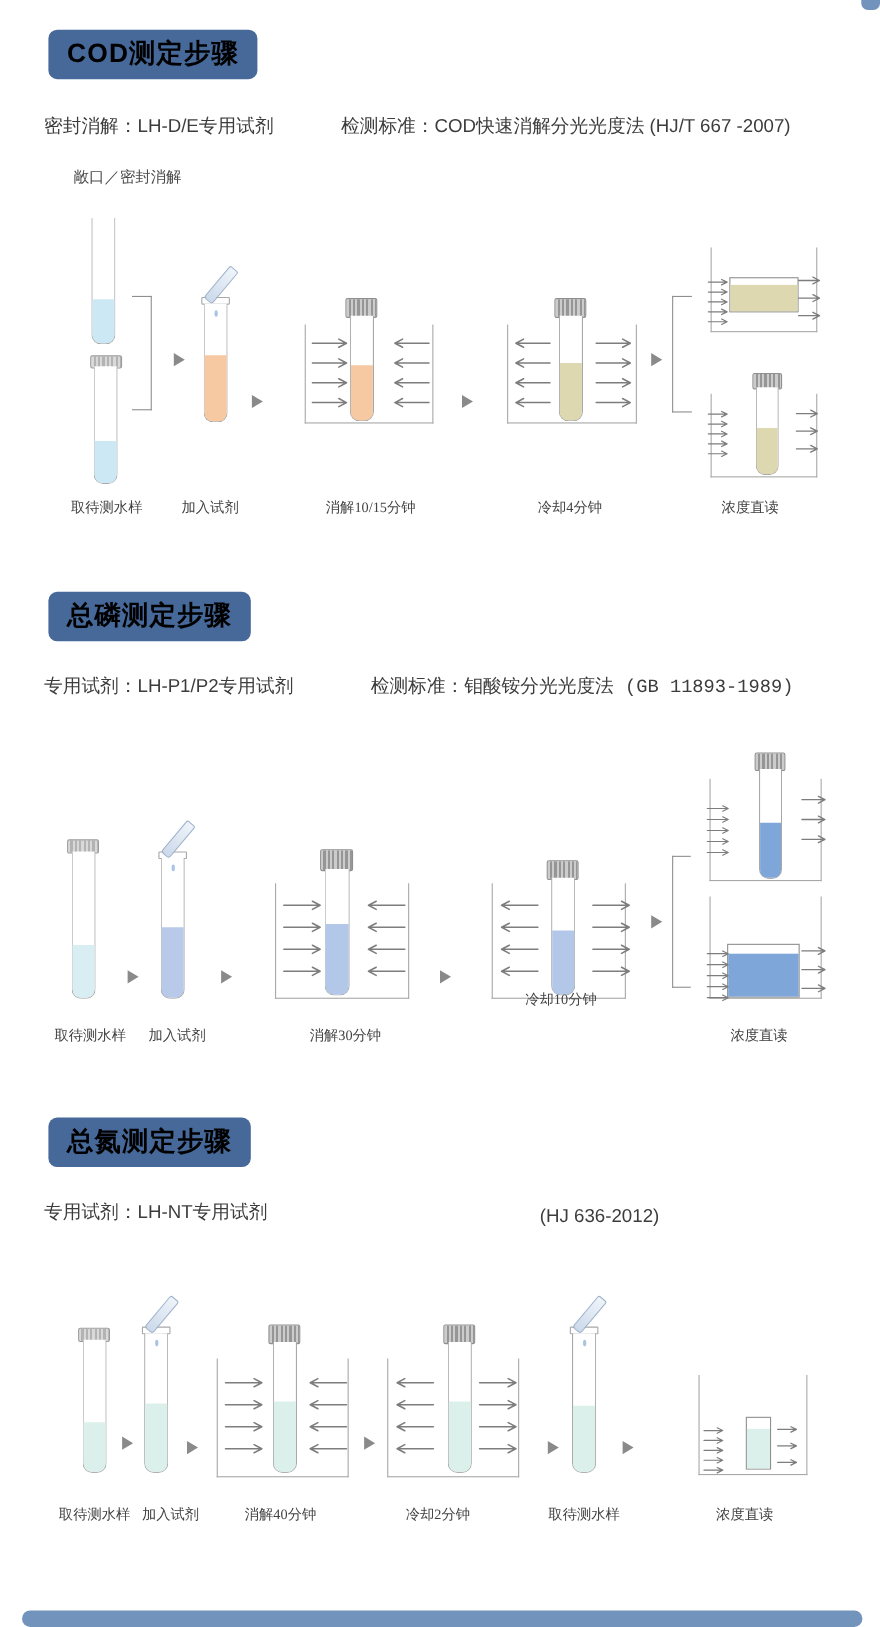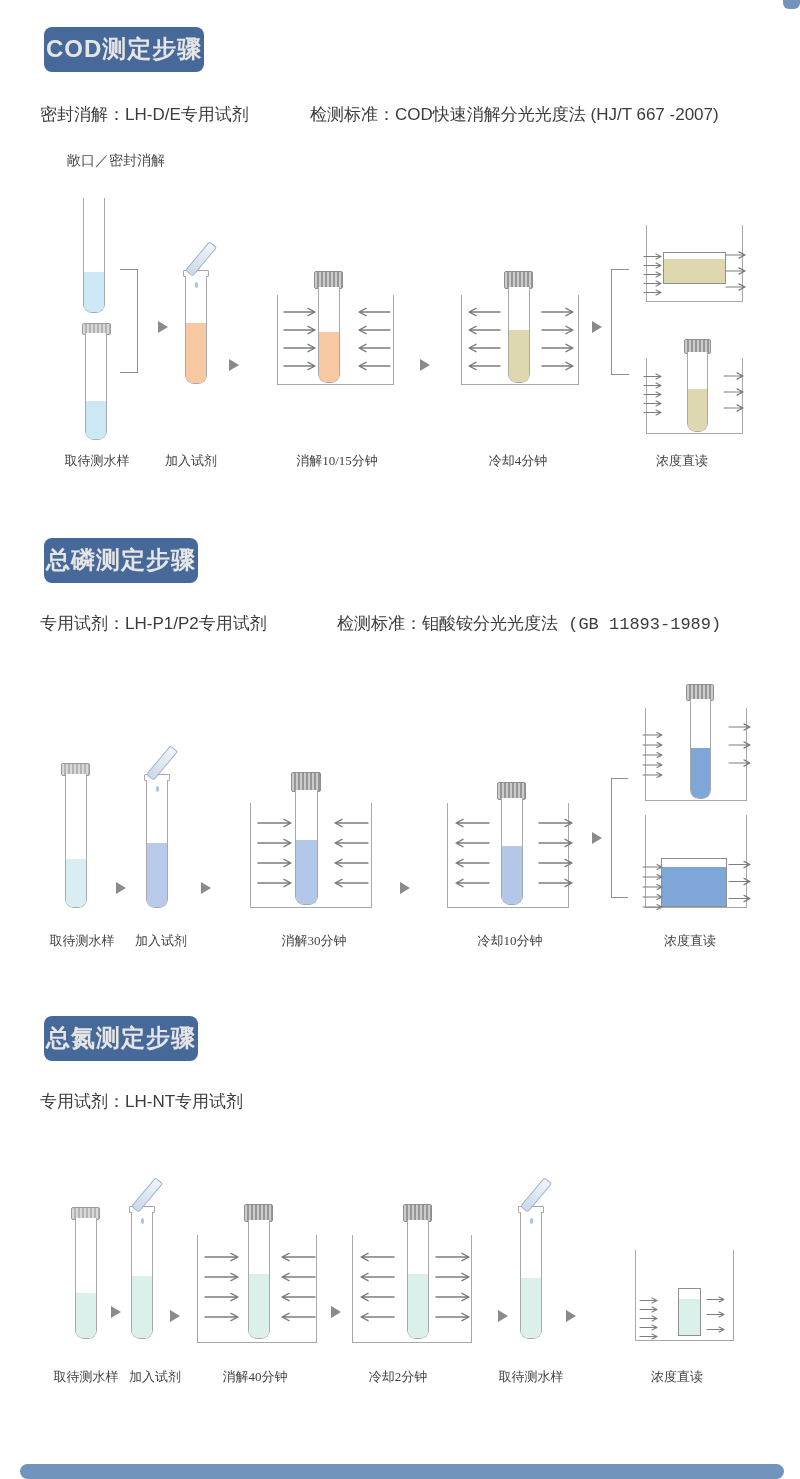--- a/index.html
+++ b/index.html
@@ -1,20 +1,20 @@
 <!DOCTYPE html>
 <html><head>
 <meta charset="utf-8">
 <title>测定步骤</title>
 <style>
   html,body{margin:0;padding:0;background:#fff;}
   .canvas{position:relative;width:800px;height:1479px;background:#ffffff;overflow:hidden;
           font-family:"Liberation Sans",sans-serif;}
-  .badge{position:absolute;background:#46699a;color:#e5e5e5;font-size:24px;font-weight:bold;
-         padding:8px 2px;border-radius:8px;letter-spacing:1px;line-height:1.2;}
+  .badge{position:absolute;background:#46699a;color:#000000;font-size:24px;font-weight:bold;
+         padding:8px 17px;border-radius:8px;letter-spacing:1px;line-height:1.2;}
   .info{position:absolute;font-size:17px;color:#3c3c3c;white-space:nowrap;}
   .info2{position:absolute;font-size:17px;color:#3c3c3c;width:360px;text-align:left;}
   .info2 .l2{display:block;text-align:center;margin-top:6px;}
   .note{position:absolute;font-size:14px;color:#4a4a4a;font-family:Liberation Serif, serif;}
   .step-label{position:absolute;font-size:13px;color:#424242;white-space:nowrap;
               transform:translateX(-50%);font-family:"Liberation Serif",serif;}
   
   .tube{position:absolute;background:#fff;border:1.5px solid #a8a8a8;border-top:none;
         border-radius:0 0 9px 9px;}
   .liquid{position:absolute;left:0;right:0;bottom:0;border-radius:0 0 7px 7px;}
@@ -199,28 +199,29 @@
     <span class="arrows" style="left:641px;top:862px;"><svg width="24" height="50" viewBox="0 0 24 50">
           <path d="M2 5 H20 M16 2.52 L21 5 L16 7.48 M2 15 H20 M16 12.52 L21 15 L16 17.48 M2 25 H20 M16 22.52 L21 25 L16 27.48 M2 35 H20 M16 32.52 L21 35 L16 37.48 M2 45 H20 M16 42.52 L21 45 L16 47.48 " fill="none" stroke="#7d7d7d" stroke-width="1.1" stroke-linecap="round" stroke-linejoin="round"></path>
         </svg></span>
     <span class="arrows" style="left:727px;top:856px;"><svg width="26" height="51" viewBox="0 0 26 51">
           <path d="M2 8.5 H22 M17 5.4 L23 8.5 L17 11.6 M2 25.5 H22 M17 22.4 L23 25.5 L17 28.6 M2 42.5 H22 M17 39.4 L23 42.5 L17 45.6 " fill="none" stroke="#7d7d7d" stroke-width="1.2" stroke-linecap="round" stroke-linejoin="round"></path>
         </svg></span>
 
     <div class="step-label" style="left:82px;top:932px;">取待测水样</div>
     <div class="step-label" style="left:161px;top:932px;">加入试剂</div>
     <div class="step-label" style="left:314px;top:932px;">消解30分钟</div>
-    <div class="step-label" style="left:510px;top:932px;text-align:center;">冷却10分钟</div>
+    <div class="step-label" style="left:510px;top:900px;text-align:center;">冷却10分钟</div>
     <div class="step-label" style="left:690px;top:932px;">浓度直读</div>
   </div>
 
   <div>
     <div class="badge" style="left:44px;top:1016px;">总氮测定步骤</div>
     <div class="info" style="left:40px;top:1090px;">专用试剂：LH-NT专用试剂</div>
     <div class="info2" style="left:365px;top:1090px;">
+      <span class="l2">(HJ  636-2012)</span>
     </div>
 
     <div class="cap-flat" style="left:71px;top:1207px;width:27px;height:11px;"></div>
     <div class="tube" style="left:75px;top:1218px;width:20px;height:120px;">
       <div class="liquid liq-tn-sample" style="height:45px;"></div>
     </div>
     <div class="tri" style="left:111px;top:1306px;"></div>
 
     <div class="rim" style="left:129px;top:1206px;width:24px;"></div>
     <div class="tube" style="left:131px;top:1212px;width:20px;height:126px;">

